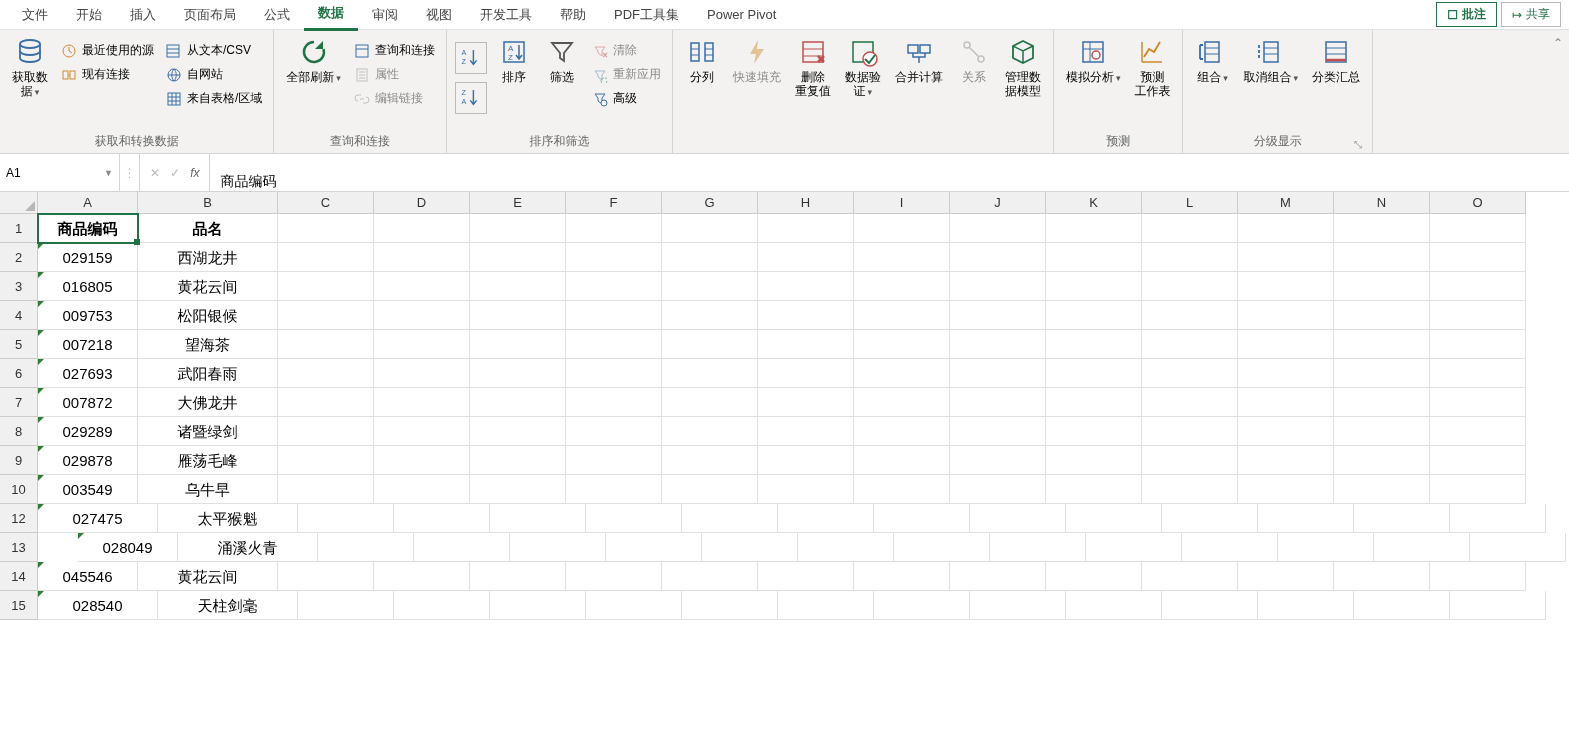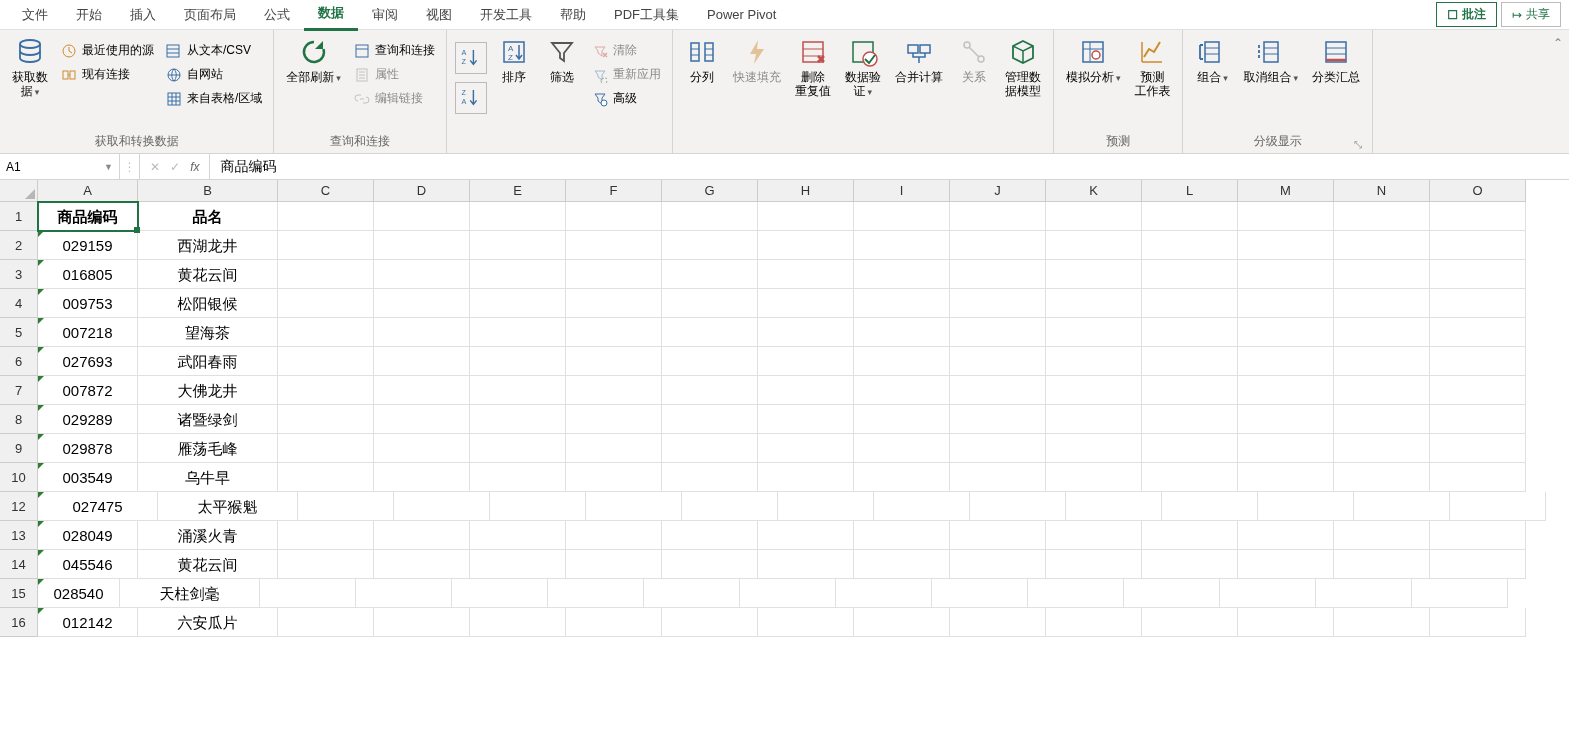--- a/index.html
+++ b/index.html
@@ -27,21 +27,21 @@
 .big-btn.disabled { opacity: 0.45; }
 
 .small-list { display: flex; flex-direction: column; gap: 3px; }
 .small-btn { display: flex; align-items: center; gap: 5px; padding: 2px 3px; cursor: pointer; white-space: nowrap; }
 .small-btn .ic { width: 16px; height: 16px; display: flex; align-items: center; justify-content: center; }
 .small-btn.disabled { opacity: 0.45; }
 
 .drop::after { content: "▾"; font-size: 9px; color: #555; margin-left: 2px; }
 
 
-.fbar { display: flex; align-items: center; height: 26px; border-bottom: 1px solid #d4d4d4; background: #fff; }
+.fbar { display: flex; align-items: flex-end; height: 38px; border-bottom: 1px solid #d4d4d4; background: #fff; }
 .namebox { width: 120px; border-right: 1px solid #d4d4d4; padding: 0 6px; display: flex; align-items: center; justify-content: space-between; height: 100%; }
 .namebox .dd { color: #888; font-size: 9px; }
 .fx-btns { display: flex; align-items: center; gap: 10px; padding: 0 10px; color: #bbb; border-right: 1px solid #d4d4d4; height: 100%; }
 .fx-btns .fx { color: #666; font-style: italic; }
 .fx-input { flex: 1; padding: 0 10px; font-size: 14px; }
 
 
 .grid { position: relative; }
 .corner { position: absolute; left: 0; top: 0; width: 38px; height: 22px; background: #f0f0f0; border-right: 1px solid #ccc; border-bottom: 1px solid #ccc; display:flex; align-items:flex-end; justify-content:flex-end; padding:2px;}
 .corner::before { content:""; border-style: solid; border-width: 0 0 10px 10px; border-color: transparent transparent #b7b7b7 transparent;}
@@ -255,20 +255,21 @@
             <span class="ic">
               <svg width="16" height="16" viewBox="0 0 16 16">
                 <path d="M3 3h10l-3 4v6l-4-3V7z" fill="none" stroke="#3a6ea5"></path>
                 <circle cx="12" cy="12" r="3" fill="#fff" stroke="#3a6ea5"></circle>
               </svg>
             </span>
             <span>高级</span>
           </div>
         </div>
       </div>
+      <div class="group-label">排序和筛选</div>
     </div>
     <div class="group">
       <div class="group-body">
         <div class="big-btn">
           <div class="ic">
             <svg width="30" height="30" viewBox="0 0 30 30">
               <rect x="4" y="6" width="8" height="18" fill="none" stroke="#3a6ea5" stroke-width="1.5"></rect>
               <rect x="18" y="6" width="8" height="18" fill="none" stroke="#3a6ea5" stroke-width="1.5"></rect>
               <path d="M4 12h8M4 18h8M18 12h8M18 18h8" stroke="#3a6ea5" stroke-width="1"></path>
             </svg>
@@ -627,21 +628,21 @@
         <div class="cell" style="width: 96px;"></div>
         <div class="cell" style="width: 96px;"></div>
         <div class="cell" style="width: 96px;"></div>
         <div class="cell" style="width: 96px;"></div>
         <div class="cell" style="width: 96px;"></div>
         <div class="cell" style="width: 96px;"></div>
         <div class="cell" style="width: 96px;"></div>
       </div>
       <div class="row">
         <div class="rowhdr">13</div>
-        <div class="cell mark" style="width: 100px;">028049</div>
+        <div class="cell mark" style="width: 100px; margin-left: 40px;">028049</div>
         <div class="cell" style="width: 140px;">涌溪火青</div>
         <div class="cell" style="width: 96px;"></div>
         <div class="cell" style="width: 96px;"></div>
         <div class="cell" style="width: 96px;"></div>
         <div class="cell" style="width: 96px;"></div>
         <div class="cell" style="width: 96px;"></div>
         <div class="cell" style="width: 96px;"></div>
         <div class="cell" style="width: 96px;"></div>
         <div class="cell" style="width: 96px;"></div>
         <div class="cell" style="width: 96px;"></div>
@@ -663,48 +664,30 @@
         <div class="cell" style="width: 96px;"></div>
         <div class="cell" style="width: 96px;"></div>
         <div class="cell" style="width: 96px;"></div>
         <div class="cell" style="width: 96px;"></div>
         <div class="cell" style="width: 96px;"></div>
         <div class="cell" style="width: 96px;"></div>
         <div class="cell" style="width: 96px;"></div>
       </div>
       <div class="row">
         <div class="rowhdr">15</div>
-        <div class="cell mark" style="width: 82px;">028540</div>
+        <div class="cell mark" style="width: 120px;">028540</div>
         <div class="cell" style="width: 140px;">天柱剑毫</div>
         <div class="cell" style="width: 96px;"></div>
         <div class="cell" style="width: 96px;"></div>
         <div class="cell" style="width: 96px;"></div>
         <div class="cell" style="width: 96px;"></div>
         <div class="cell" style="width: 96px;"></div>
         <div class="cell" style="width: 96px;"></div>
         <div class="cell" style="width: 96px;"></div>
         <div class="cell" style="width: 96px;"></div>
         <div class="cell" style="width: 96px;"></div>
         <div class="cell" style="width: 96px;"></div>
         <div class="cell" style="width: 96px;"></div>
         <div class="cell" style="width: 96px;"></div>
         <div class="cell" style="width: 96px;"></div>
       </div>
-      <div class="row">
-        <div class="rowhdr">16</div>
-        <div class="cell mark" style="width: 100px;">012142</div>
-        <div class="cell" style="width: 140px;">六安瓜片</div>
-        <div class="cell" style="width: 96px;"></div>
-        <div class="cell" style="width: 96px;"></div>
-        <div class="cell" style="width: 96px;"></div>
-        <div class="cell" style="width: 96px;"></div>
-        <div class="cell" style="width: 96px;"></div>
-        <div class="cell" style="width: 96px;"></div>
-        <div class="cell" style="width: 96px;"></div>
-        <div class="cell" style="width: 96px;"></div>
-        <div class="cell" style="width: 96px;"></div>
-        <div class="cell" style="width: 96px;"></div>
-        <div class="cell" style="width: 96px;"></div>
-        <div class="cell" style="width: 96px;"></div>
-        <div class="cell" style="width: 96px;"></div>
-      </div>
     </div>
 </div>
 
 </body></html>

